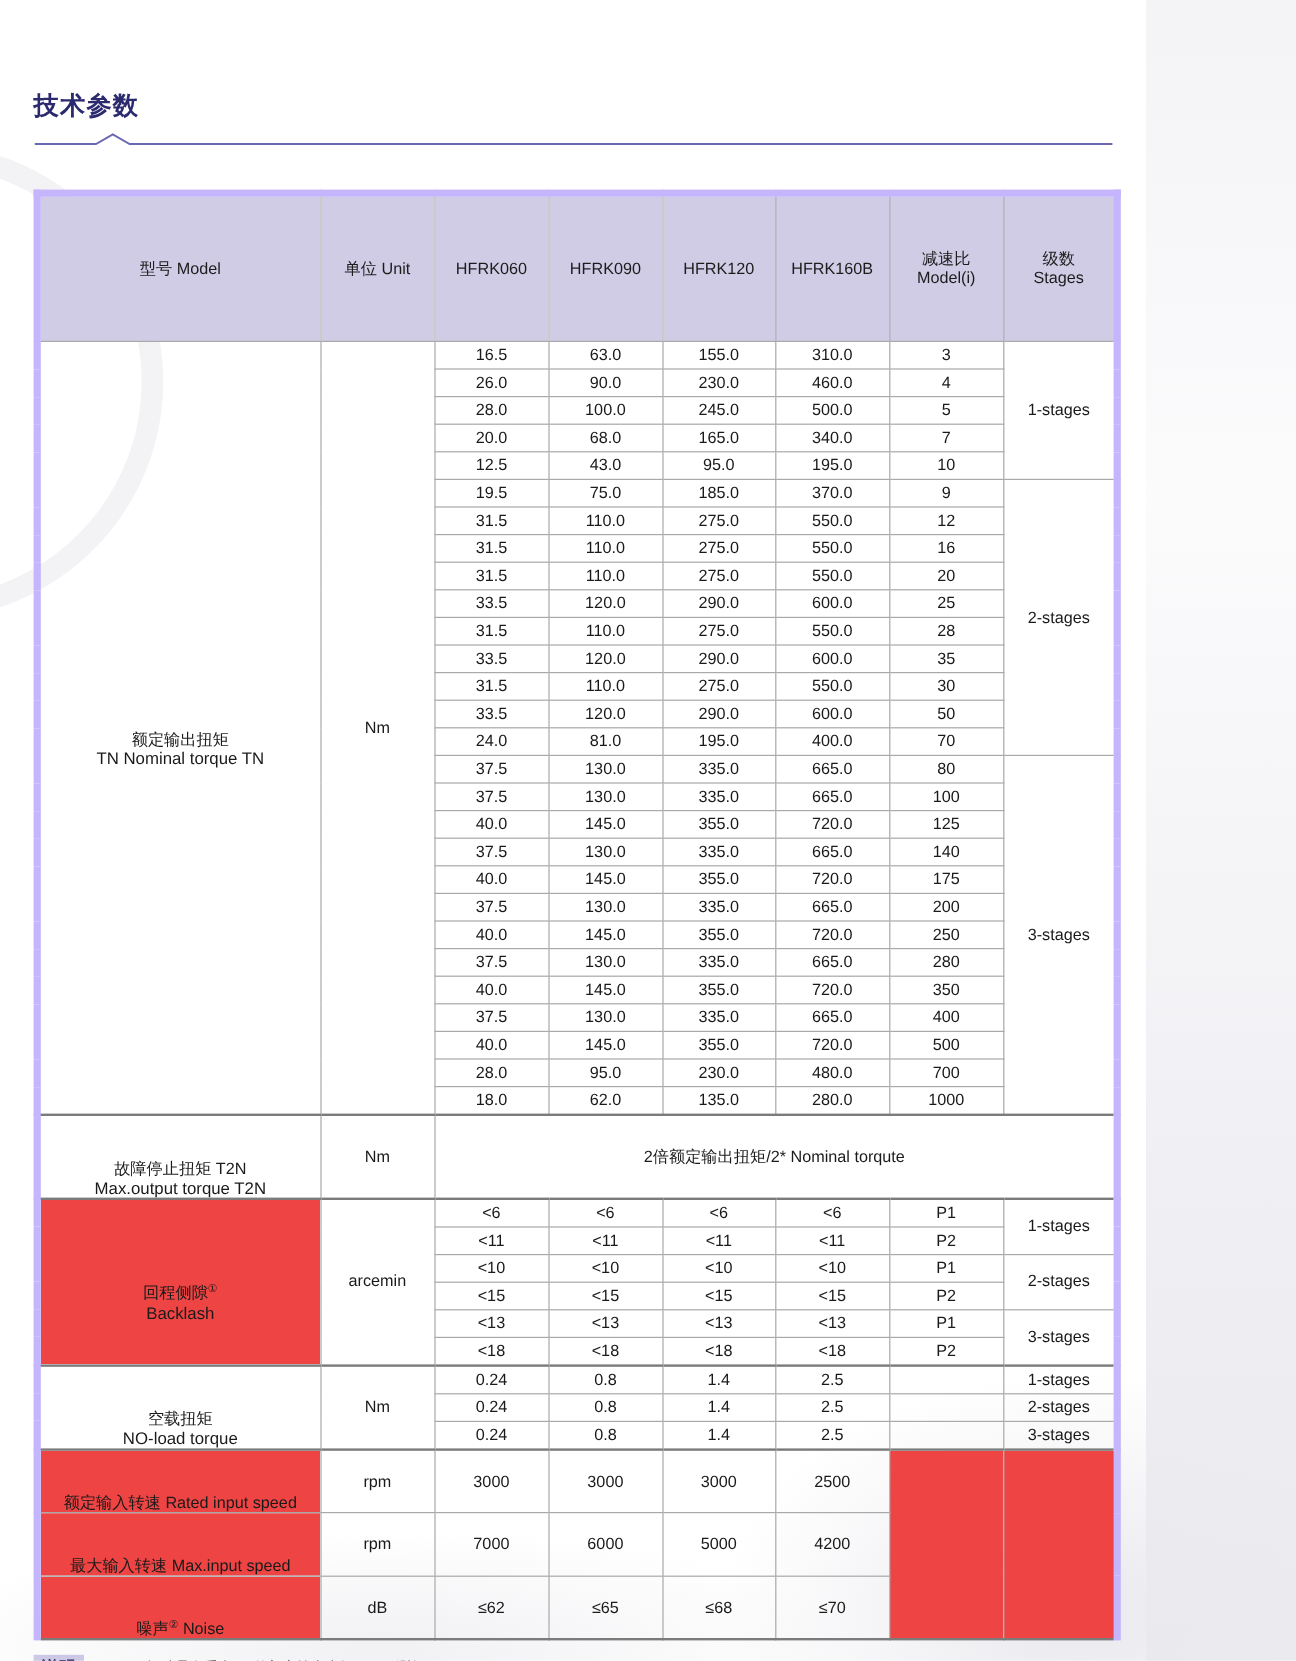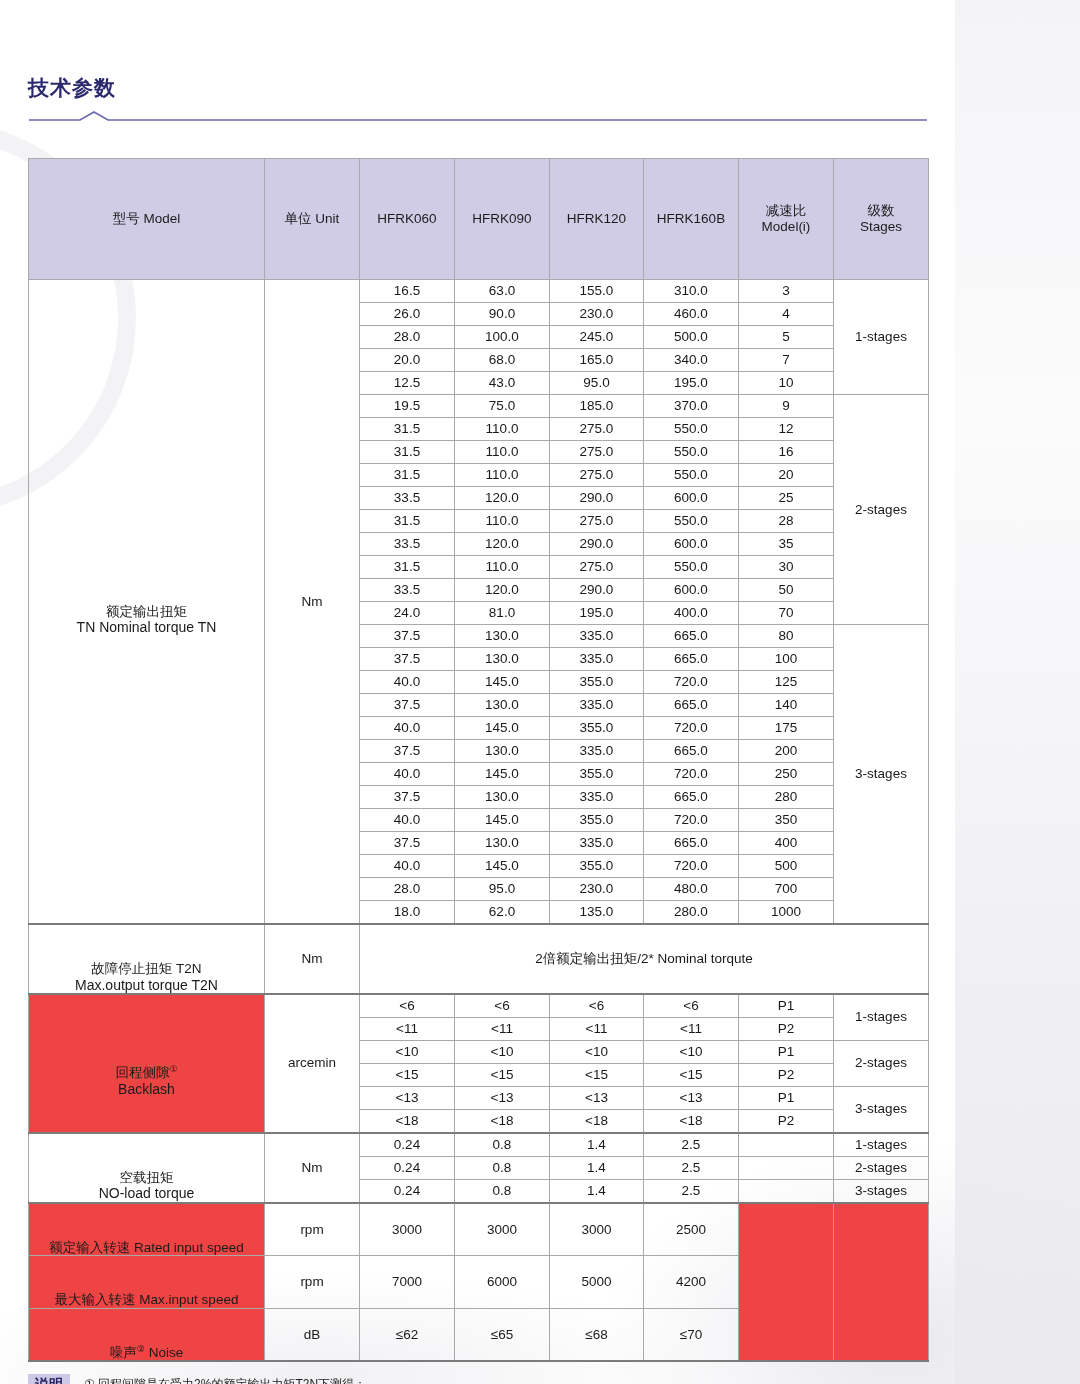--- a/index.html
+++ b/index.html
@@ -15,21 +15,21 @@
     border-radius:50%;background:radial-gradient(closest-side,#e9e9ee,rgba(255,255,255,0));}
   .bg-topleft-arc{position:absolute;left:-260px;top:120px;width:360px;height:360px;
     border-radius:50%;border:18px solid #f3f3f6;}
 
   .content{position:absolute;left:28px;top:0;width:900px;}
 
   .title{margin:74px 0 0 0;font-size:21px;font-weight:bold;color:#2b2a6e;letter-spacing:1px;}
   .title-rule{display:block;margin-top:8px;}
 
   table.spec{border-collapse:collapse;table-layout:fixed;width:901px;margin-top:36px;
-    border:1px solid #c4b5fd;padding-left:16px;}
+    border:6px solid #c4b5fd;padding-left:16px;}
   table.spec th,table.spec td{border:1px solid #a9a9a9;text-align:center;vertical-align:middle;
     padding:0 2px;font-size:13.5px;color:#1a1a1a;height:22px;line-height:1.15;overflow:hidden;}
   table.spec thead th{background:#d0cce6;height:120px;font-weight:normal;font-size:13.5px;
     white-space:pre-line;color:#1c1c1c;}
   td.gray{background:#ef4444;}
   tr.sec-top td{border-top:2px solid #7b7b7b;}
   table.spec{border-bottom:2px solid #7b7b7b;}
   td.tall{height:46px;}
   .lbl-cn{font-size:13.5px;margin-top:36px;}
   .lbl-en{font-size:14px;}

